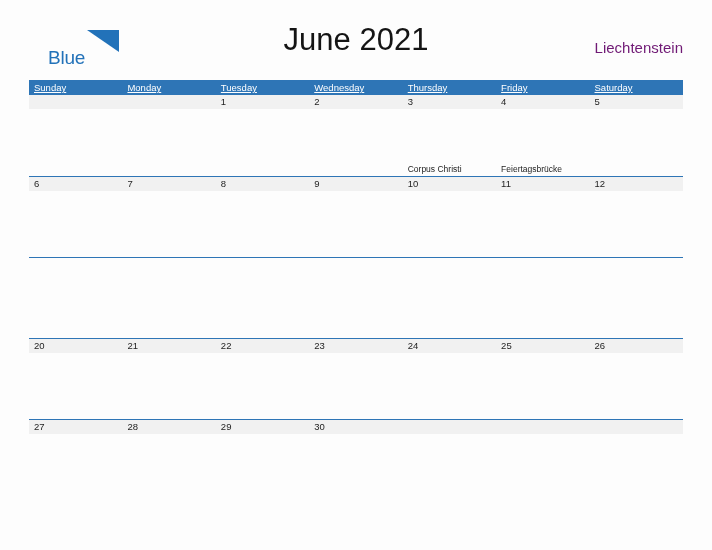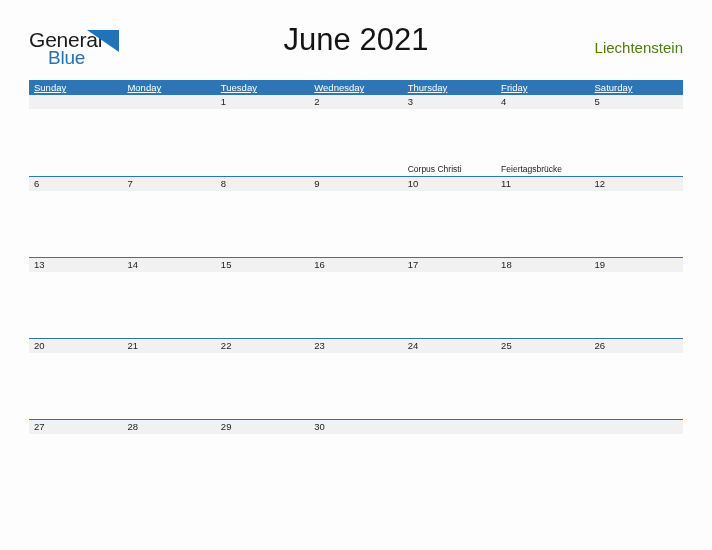--- a/index.html
+++ b/index.html
@@ -71,21 +71,21 @@
     color: #141414;
     font-family: "Liberation Sans", sans-serif;
     letter-spacing: 0px;
   }
 
   .country {
     position: absolute;
     right: 29px;
     top: 17px;
     font-size: 15px;
-    color: #4d7c0f;
+    color: #701a75;
     font-family: "Liberation Sans", sans-serif;
     margin-left: 26px;
   }
 
   
   .grid {
     position: absolute;
     left: 29px;
     top: 80px;
     width: 654px;
@@ -162,21 +162,20 @@
   }
 </style>
 </head>
 <body>
 
 <div class="page">
 
   <div class="top-bar">
 
     <div class="logo">
-      <span class="logo-general">General</span>
       <span class="logo-blue">Blue</span>
       <span class="logo-flag">
         <svg width="32" height="22" viewBox="0 0 32 22" xmlns="http://www.w3.org/2000/svg">
           <polygon points="0,0 32,0 32,22" fill="#2272b9"></polygon>
         </svg>
       </span>
     </div>
 
     <div class="cal-title">June 2021</div>
 
@@ -235,29 +234,20 @@
             <div class="event-cell"></div>
             <div class="event-cell"></div>
             <div class="event-cell"></div>
             <div class="event-cell"></div>
             <div class="event-cell"></div>
             <div class="event-cell"></div>
           </div>
         </div>
         <div class="week">
           <div class="rule"></div>
-          <div class="daynum-band">
-            <div class="daynum">13</div>
-            <div class="daynum">14</div>
-            <div class="daynum">15</div>
-            <div class="daynum">16</div>
-            <div class="daynum">17</div>
-            <div class="daynum">18</div>
-            <div class="daynum">19</div>
-          </div>
           <div class="events-row">
             <div class="event-cell"></div>
             <div class="event-cell"></div>
             <div class="event-cell"></div>
             <div class="event-cell"></div>
             <div class="event-cell"></div>
             <div class="event-cell"></div>
             <div class="event-cell"></div>
           </div>
         </div>

